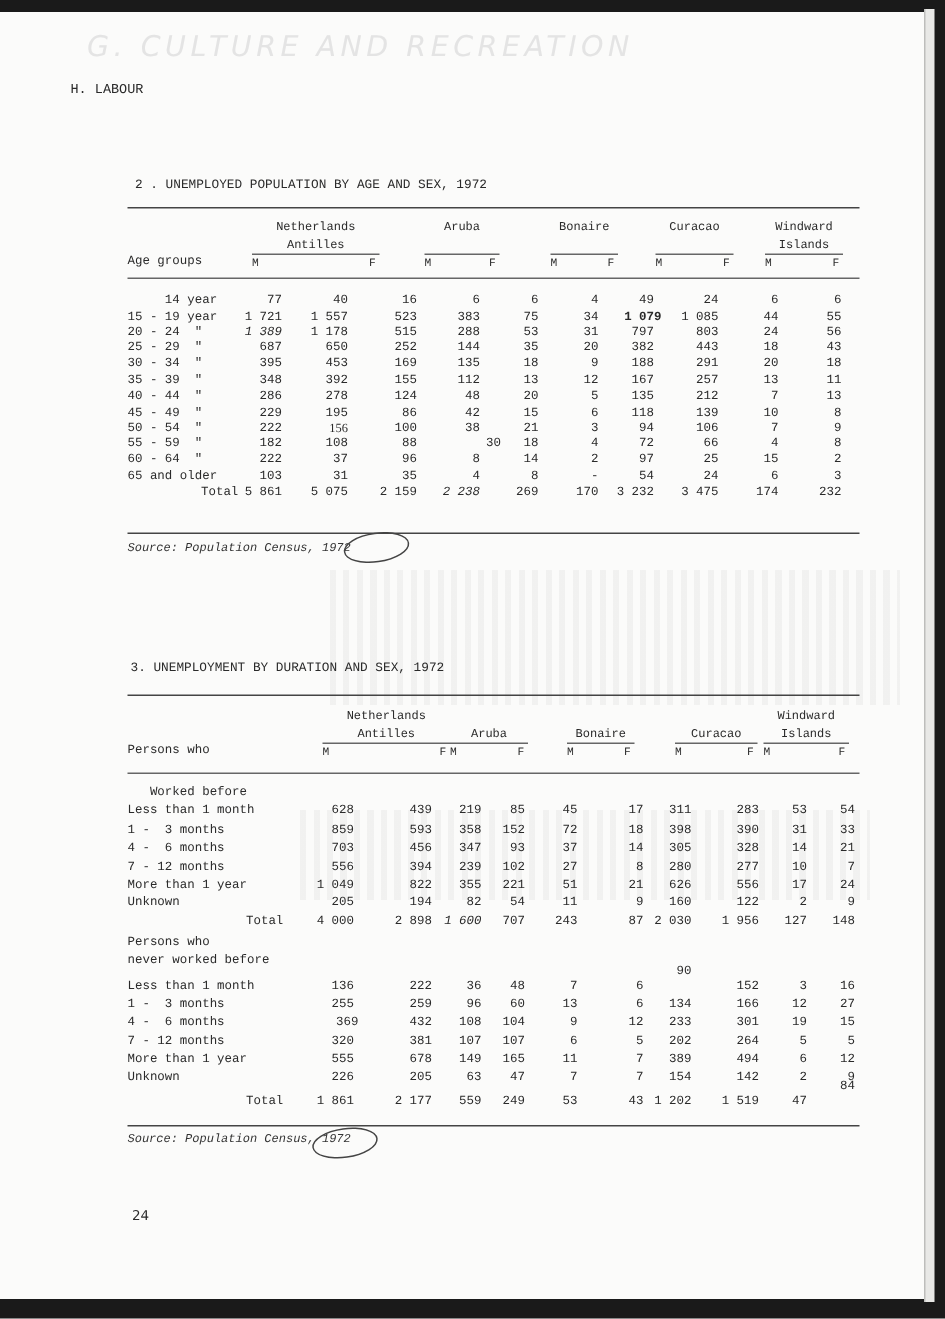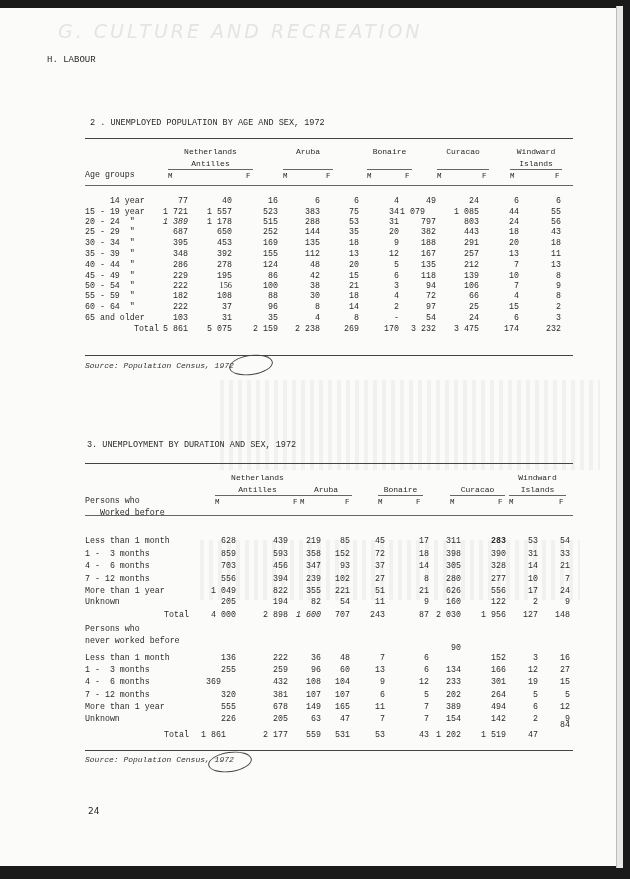--- a/index.html
+++ b/index.html
@@ -76,21 +76,21 @@
     <div class="num" style="left:434px;top:196px;width:45px;">24</div>
     <div class="num" style="left:474px;top:196px;width:45px;">6</div>
     <div class="num" style="left:516px;top:196px;width:45px;">6</div>
     <div class="txt" style="left:85px;top:207px;">15 - 19 year</div>
     <div class="num" style="left:143px;top:207px;width:45px;">1 721</div>
     <div class="num" style="left:187px;top:207px;width:45px;">1 557</div>
     <div class="num" style="left:233px;top:207px;width:45px;">523</div>
     <div class="num" style="left:275px;top:207px;width:45px;">383</div>
     <div class="num" style="left:314px;top:207px;width:45px;">75</div>
     <div class="num" style="left:354px;top:207px;width:45px;">34</div>
-    <div class="num" style="left:380px;top:207px;width:45px;">1 079</div>
+    <div class="num" style="left:396px;top:207px;width:45px;font-weight:bold;">1 079</div>
     <div class="num" style="left:434px;top:207px;width:45px;">1 085</div>
     <div class="num" style="left:474px;top:207px;width:45px;">44</div>
     <div class="num" style="left:516px;top:207px;width:45px;">55</div>
     <div class="txt" style="left:85px;top:217px;">20 - 24  "</div>
     <div class="num" style="left:143px;top:217px;width:45px;font-style:italic;">1 389</div>
     <div class="num" style="left:187px;top:217px;width:45px;">1 178</div>
     <div class="num" style="left:233px;top:217px;width:45px;">515</div>
     <div class="num" style="left:275px;top:217px;width:45px;">288</div>
     <div class="num" style="left:314px;top:217px;width:45px;">53</div>
     <div class="num" style="left:354px;top:217px;width:45px;">31</div>
@@ -161,21 +161,21 @@
     <div class="num" style="left:314px;top:281px;width:45px;">21</div>
     <div class="num" style="left:354px;top:281px;width:45px;">3</div>
     <div class="num" style="left:391px;top:281px;width:45px;">94</div>
     <div class="num" style="left:434px;top:281px;width:45px;">106</div>
     <div class="num" style="left:474px;top:281px;width:45px;">7</div>
     <div class="num" style="left:516px;top:281px;width:45px;">9</div>
     <div class="txt" style="left:85px;top:291px;">55 - 59  "</div>
     <div class="num" style="left:143px;top:291px;width:45px;">182</div>
     <div class="num" style="left:187px;top:291px;width:45px;">108</div>
     <div class="num" style="left:233px;top:291px;width:45px;">88</div>
-    <div class="num" style="left:275px;top:291px;width:45px;">30</div>
+    <div class="num" style="left:289px;top:291px;width:45px;">30</div>
     <div class="num" style="left:314px;top:291px;width:45px;">18</div>
     <div class="num" style="left:354px;top:291px;width:45px;">4</div>
     <div class="num" style="left:391px;top:291px;width:45px;">72</div>
     <div class="num" style="left:434px;top:291px;width:45px;">66</div>
     <div class="num" style="left:474px;top:291px;width:45px;">4</div>
     <div class="num" style="left:516px;top:291px;width:45px;">8</div>
     <div class="txt" style="left:85px;top:302px;">60 - 64  "</div>
     <div class="num" style="left:143px;top:302px;width:45px;">222</div>
     <div class="num" style="left:187px;top:302px;width:45px;">37</div>
     <div class="num" style="left:233px;top:302px;width:45px;">96</div>
@@ -194,21 +194,21 @@
     <div class="num" style="left:314px;top:313px;width:45px;">8</div>
     <div class="num" style="left:354px;top:313px;width:45px;">-</div>
     <div class="num" style="left:391px;top:313px;width:45px;">54</div>
     <div class="num" style="left:434px;top:313px;width:45px;">24</div>
     <div class="num" style="left:474px;top:313px;width:45px;">6</div>
     <div class="num" style="left:516px;top:313px;width:45px;">3</div>
     <div class="txt" style="left:134px;top:324px;">Total</div>
     <div class="num" style="left:143px;top:324px;width:45px;">5 861</div>
     <div class="num" style="left:187px;top:324px;width:45px;">5 075</div>
     <div class="num" style="left:233px;top:324px;width:45px;">2 159</div>
-    <div class="num" style="left:275px;top:324px;width:45px;">2 238</div>
+    <div class="num" style="left:275px;top:324px;width:45px;font-style:italic;">2 238</div>
     <div class="num" style="left:314px;top:324px;width:45px;">269</div>
     <div class="num" style="left:354px;top:324px;width:45px;">170</div>
     <div class="num" style="left:391px;top:324px;width:45px;">3 232</div>
     <div class="num" style="left:434px;top:324px;width:45px;">3 475</div>
     <div class="num" style="left:474px;top:324px;width:45px;">174</div>
     <div class="num" style="left:516px;top:324px;width:45px;">232</div>
   </div>
 <div class="rule" style="left:85px;top:355px;width:488px;"></div>
 
 <div class="source" style="left:85px;top:361px;">Source: Population Census, 1972</div>
@@ -238,30 +238,30 @@
     <div class="hdr" style="left:509px;top:473px;width:57px;">Windward</div>
     <div class="hdr" style="left:509px;top:485px;width:57px;">Islands</div>
     <div class="rule thin" style="left:509px;top:495px;width:57px;"></div>
     <div class="sub" style="left:509px;top:498px;">M</div>
     <div class="sub" style="left:559px;top:498px;">F</div>
   </div>
 <div class="txt" style="left:85px;top:496px;">Persons who</div>
 <div class="rule thin" style="left:85px;top:515px;width:488px;"></div>
 
 <div id="t3body">
-    <div class="txt" style="left:85px;top:508px;">   Worked before</div>
+    <div class="txt" style="left:85px;top:524px;">   Worked before</div>
     <div class="txt" style="left:85px;top:536px;">Less than 1 month</div>
     <div class="num" style="left:191px;top:536px;width:45px;">628</div>
     <div class="num" style="left:243px;top:536px;width:45px;">439</div>
     <div class="num" style="left:276px;top:536px;width:45px;">219</div>
     <div class="num" style="left:305px;top:536px;width:45px;">85</div>
     <div class="num" style="left:340px;top:536px;width:45px;">45</div>
     <div class="num" style="left:384px;top:536px;width:45px;">17</div>
     <div class="num" style="left:416px;top:536px;width:45px;">311</div>
-    <div class="num" style="left:461px;top:536px;width:45px;font-weight:bold;">283</div>
+    <div class="num" style="left:461px;top:536px;width:45px;">283</div>
     <div class="num" style="left:493px;top:536px;width:45px;">53</div>
     <div class="num" style="left:525px;top:536px;width:45px;">54</div>
     <div class="txt" style="left:85px;top:549px;">1 -  3 months</div>
     <div class="num" style="left:191px;top:549px;width:45px;">859</div>
     <div class="num" style="left:243px;top:549px;width:45px;">593</div>
     <div class="num" style="left:276px;top:549px;width:45px;">358</div>
     <div class="num" style="left:305px;top:549px;width:45px;">152</div>
     <div class="num" style="left:340px;top:549px;width:45px;">72</div>
     <div class="num" style="left:384px;top:549px;width:45px;">18</div>
     <div class="num" style="left:416px;top:549px;width:45px;">398</div>
@@ -341,21 +341,21 @@
     <div class="num" style="left:243px;top:665px;width:45px;">259</div>
     <div class="num" style="left:276px;top:665px;width:45px;">96</div>
     <div class="num" style="left:305px;top:665px;width:45px;">60</div>
     <div class="num" style="left:340px;top:665px;width:45px;">13</div>
     <div class="num" style="left:384px;top:665px;width:45px;">6</div>
     <div class="num" style="left:416px;top:665px;width:45px;">134</div>
     <div class="num" style="left:461px;top:665px;width:45px;">166</div>
     <div class="num" style="left:493px;top:665px;width:45px;">12</div>
     <div class="num" style="left:525px;top:665px;width:45px;">27</div>
     <div class="txt" style="left:85px;top:677px;">4 -  6 months</div>
-    <div class="num" style="left:176px;top:677px;width:45px;">369</div>
+    <div class="num" style="left:194px;top:677px;width:45px;">369</div>
     <div class="num" style="left:243px;top:677px;width:45px;">432</div>
     <div class="num" style="left:276px;top:677px;width:45px;">108</div>
     <div class="num" style="left:305px;top:677px;width:45px;">104</div>
     <div class="num" style="left:340px;top:677px;width:45px;">9</div>
     <div class="num" style="left:384px;top:677px;width:45px;">12</div>
     <div class="num" style="left:416px;top:677px;width:45px;">233</div>
     <div class="num" style="left:461px;top:677px;width:45px;">301</div>
     <div class="num" style="left:493px;top:677px;width:45px;">19</div>
     <div class="num" style="left:525px;top:677px;width:45px;">15</div>
     <div class="txt" style="left:85px;top:690px;">7 - 12 months</div>
@@ -385,24 +385,24 @@
     <div class="num" style="left:243px;top:714px;width:45px;">205</div>
     <div class="num" style="left:276px;top:714px;width:45px;">63</div>
     <div class="num" style="left:305px;top:714px;width:45px;">47</div>
     <div class="num" style="left:340px;top:714px;width:45px;">7</div>
     <div class="num" style="left:384px;top:714px;width:45px;">7</div>
     <div class="num" style="left:416px;top:714px;width:45px;">154</div>
     <div class="num" style="left:461px;top:714px;width:45px;">142</div>
     <div class="num" style="left:493px;top:714px;width:45px;">2</div>
     <div class="num" style="left:525px;top:714px;width:45px;">9</div>
     <div class="txt" style="left:164px;top:730px;">Total</div>
-    <div class="num" style="left:181px;top:730px;width:45px;">1 861</div>
+    <div class="num" style="left:191px;top:730px;width:45px;">1 861</div>
     <div class="num" style="left:243px;top:730px;width:45px;">2 177</div>
     <div class="num" style="left:276px;top:730px;width:45px;">559</div>
-    <div class="num" style="left:305px;top:730px;width:45px;">531</div>
+    <div class="num" style="left:305px;top:730px;width:45px;">249</div>
     <div class="num" style="left:340px;top:730px;width:45px;">53</div>
     <div class="num" style="left:384px;top:730px;width:45px;">43</div>
     <div class="num" style="left:416px;top:730px;width:45px;">1 202</div>
     <div class="num" style="left:461px;top:730px;width:45px;">1 519</div>
     <div class="num" style="left:493px;top:730px;width:45px;">47</div>
     <div class="num" style="left:525px;top:720px;width:45px;text-align:right;">84</div>
   </div>
 <div class="rule" style="left:85px;top:750px;width:488px;"></div>
 
 <div class="source" style="left:85px;top:755px;">Source: Population Census, 1972</div>

